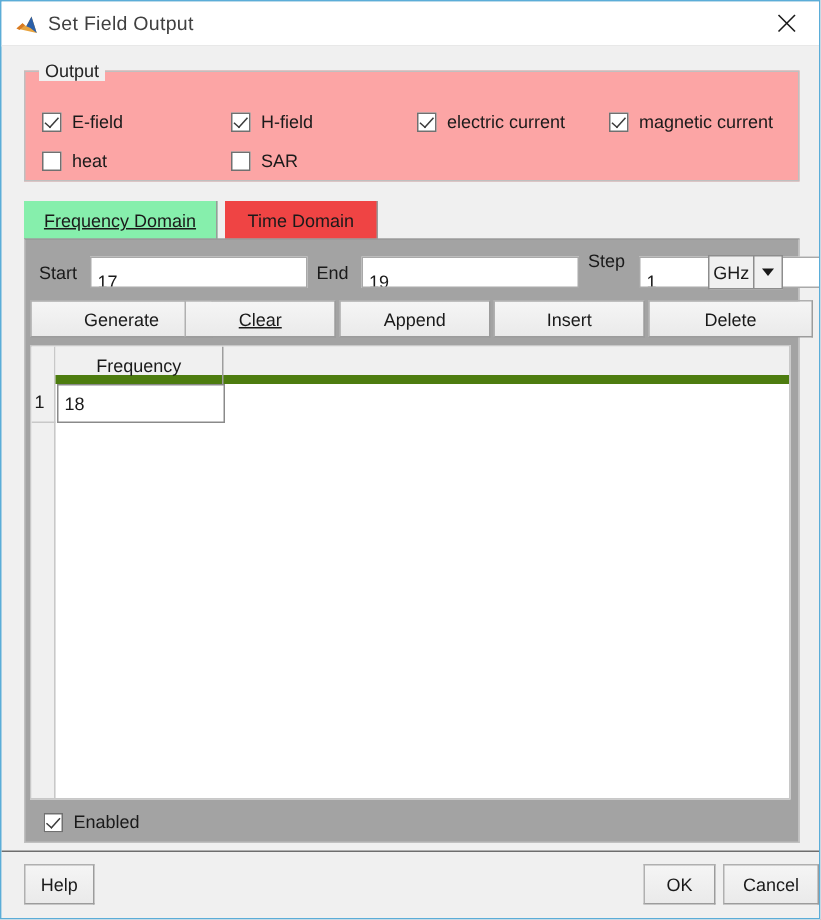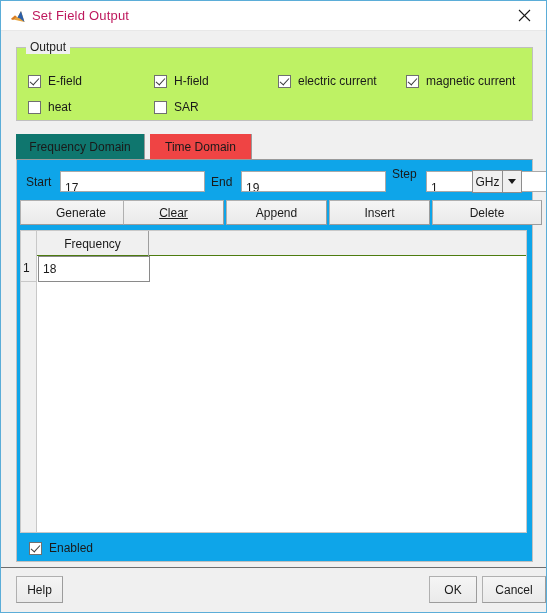--- a/index.html
+++ b/index.html
@@ -35,39 +35,39 @@
   }
   .title-icon {
     position: absolute;
     left: 9px; top: 8px;
     width: 16px; height: 16px;
   }
   .title-text {
     position: absolute;
     left: 31px; top: 7px;
     font-size: 13px;
-    color: #be185d;
+    color: #404040;
     letter-spacing: .2px;
   }
   .close-btn {
     position: absolute;
     right: 0; top: 0;
     width: 44px; height: 29px;
     display: flex;
     align-items: center;
     justify-content: center;
     cursor: default;
   }
   .close-btn svg { display: block; }
 
   
   .groupbox {
     position: absolute;
     border: 1px solid #bfbfbf;
-    background: #bef264;
+    background: #fca5a5;
     box-sizing: border-box;
   }
   .groupbox-title {
     position: absolute;
     top: -8px;
     left: 9px;
     background: #f0f0f0;
     padding: 0 4px;
     font-size: 12px;
     color: #222;
@@ -121,32 +121,32 @@
     box-sizing: border-box;
     display: flex;
     align-items: center;
     justify-content: center;
     font-size: 12px;
     color: #1a1a1a;
     background: #ef4444;
     cursor: default;
   }
   .tab.sep { border-right: 1px solid #9a9a9a; }
-  .tab.active { background: #0f766e; }
+  .tab.active { background: #86efac; text-decoration: underline; }
 
   .tabpanel {
     position: absolute;
     left: 15px;
     top: 158px;
     width: 517px;
     height: 403px;
     box-sizing: border-box;
     border: 1px solid #c0c0c0;
     border-top: 1px solid #9a9a9a;
-    background: #0ea5e9;
+    background: #a3a3a3;
   }
 
   
   .fieldlabel {
     position: absolute;
     font-size: 12px;
     color: #1a1a1a;
   }
   .textfield {
     position: absolute;
@@ -231,21 +231,21 @@
     background: #f0f0f0;
     border-right: 1px solid #c8c8c8;
     box-sizing: border-box;
   }
   .col-head {
     position: absolute;
     left: 16px; top: 0;
     height: 25px;
     width: 100%;
     background: #f0f0f0;
-    border-bottom: 1px solid #4d7c0f;
+    border-bottom: 6px solid #4d7c0f;
     box-sizing: border-box;
   }
   .col-head-cell {
     position: absolute;
     left: 0; top: 0;
     width: 112px;
     height: 25px;
     box-sizing: border-box;
     border-right: 1px solid #9e9e9e;
     display: flex;

